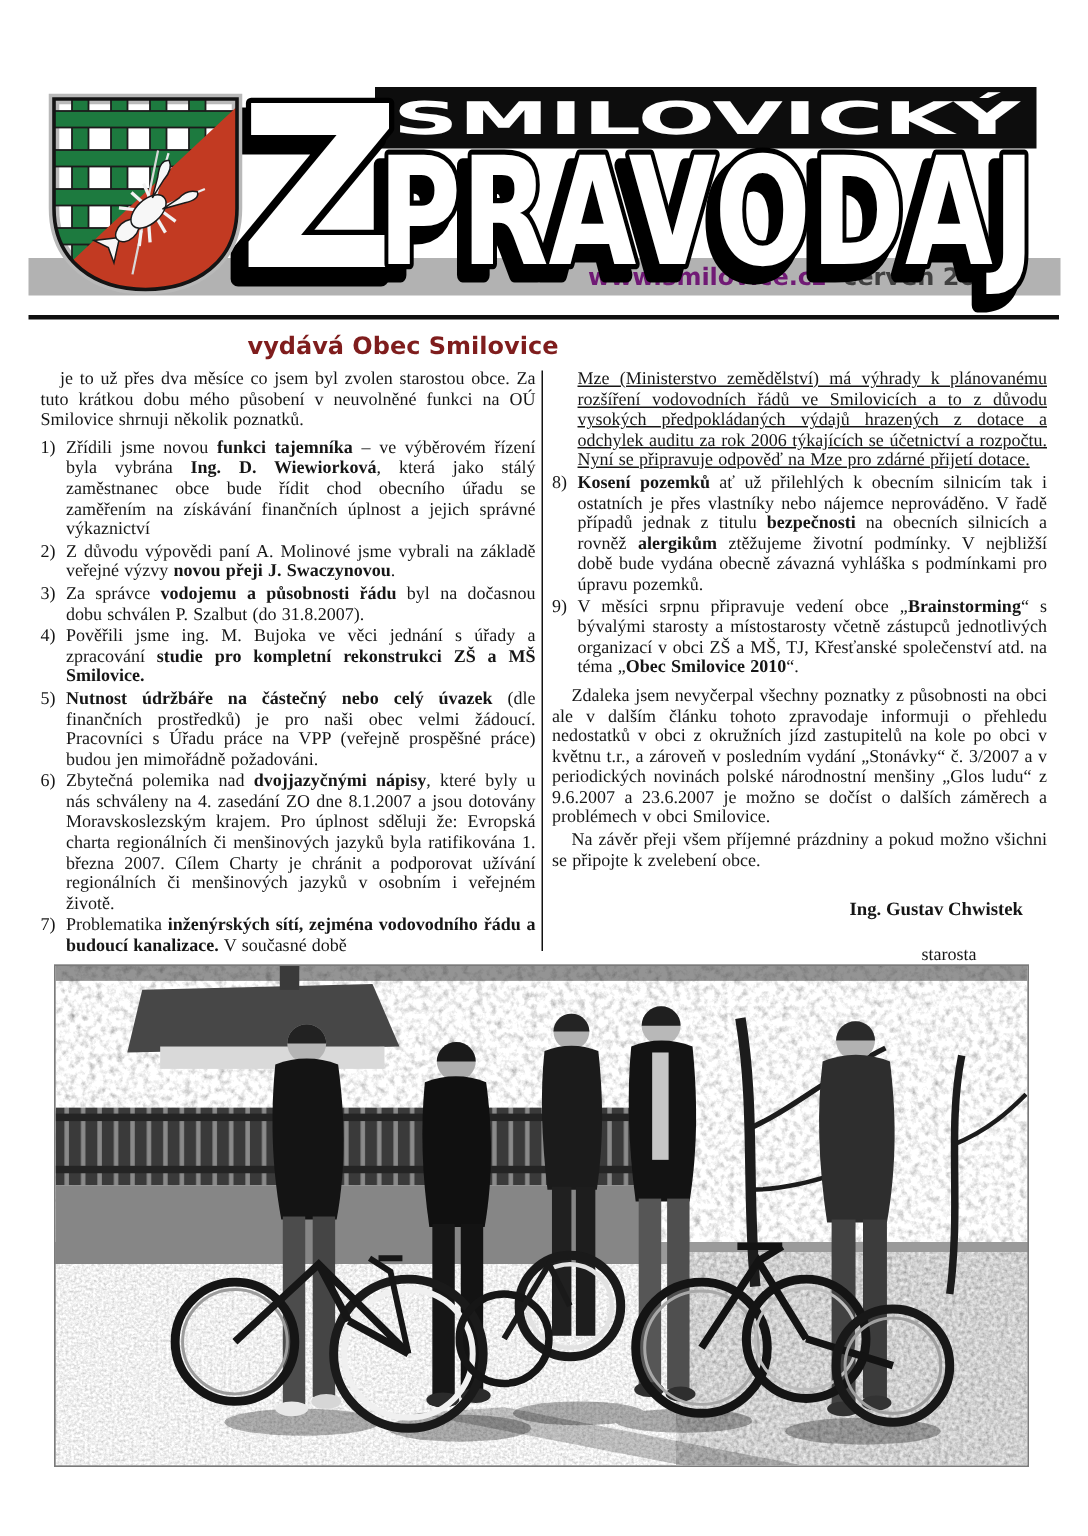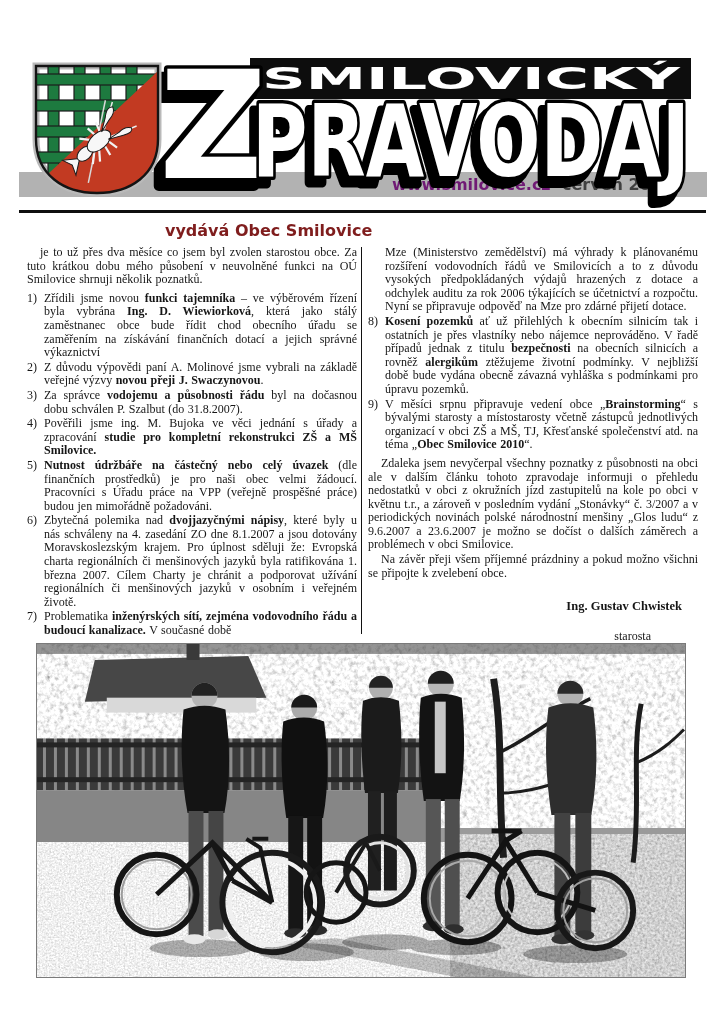--- a/index.html
+++ b/index.html
@@ -26,21 +26,21 @@
   .sh{fill:#000;stroke:#000;stroke-width:10px;}
 
   
   .col{position:absolute;top:246px;width:330px;font-size:12px;line-height:13.6px;
        text-align:justify;word-spacing:0.5px;}
   .col-left{left:27px;}
   .col-right{left:368px;}
   .divider{position:absolute;left:361px;top:247px;width:1px;height:387px;background:#111;}
   .para{margin:0 0 1px 0;}
   .para.indent{text-indent:13px;}
-  .para.cont{padding-left:17px;}
+  .para.cont{padding-left:17px;text-decoration:underline;}
   .para.hang{position:relative;padding-left:17px;}
   .para.hang .num{position:absolute;left:0;top:0;}
   .para.gap{margin-top:5px;}
   .b{font-weight:bold;}
   .sig{position:absolute;left:368px;top:599px;width:330px;}
   .sig-name{font-weight:bold;font-size:12.5px;text-align:right;padding-right:16px;}
   .sig-role{font-size:12px;text-align:right;padding-right:47px;margin-top:15px;}
 
   
   .photo{position:absolute;left:36px;top:643px;width:650px;height:335px;margin:0;
@@ -107,21 +107,21 @@
           <path d="M8,-5 L20,-13 Q29,-21 33,-16 Q31,-10 22,-9 Z"></path>
           <path d="M8,5 L22,12 Q31,17 33,12 Q29,6 21,7 Z"></path>
         </g>
       </g>
       <path d="M3,3 L125,3 L125,76 C125,112 97,130 64,130 C31,130 3,112 3,76 Z" fill="none" stroke="#141414" stroke-width="2.4"></path>
     </g>
   </svg>
 
   <div class="col col-left">
       <div class="para indent"><span>je to už přes dva měsíce co jsem byl zvolen starostou obce. Za tuto krátkou dobu mého působení v neuvolněné funkci na OÚ Smilovice shrnuji několik poznatků.</span></div>
-      <div class="para hang gap"><span class="num">1)</span><span>Zřídili jsme novou </span><span class="b">funkci tajemníka</span><span> – ve výběrovém řízení byla vybrána </span><span class="b">Ing. D. Wiewiorková</span><span>, která jako stálý zaměstnanec obce bude řídit chod obecního úřadu se zaměřením na získávání finančních dotací a jejich správné výkaznictví</span></div>
+      <div class="para hang gap"><span class="num">1)</span><span>Zřídili jsme novou </span><span class="b">funkci tajemníka</span><span> – ve výběrovém řízení byla vybrána </span><span class="b">Ing. D. Wiewiorková</span><span>, která jako stálý zaměstnanec obce bude řídit chod obecního úřadu se zaměřením na získávání finančních úplnost a jejich správné výkaznictví</span></div>
       <div class="para hang"><span class="num">2)</span><span>Z důvodu výpovědi paní A. Molinové jsme vybrali na základě veřejné výzvy </span><span class="b">novou přeji J. Swaczynovou</span><span>.</span></div>
       <div class="para hang"><span class="num">3)</span><span>Za správce </span><span class="b">vodojemu a působnosti řádu</span><span> byl na dočasnou dobu schválen P. Szalbut (do 31.8.2007).</span></div>
       <div class="para hang"><span class="num">4)</span><span>Pověřili jsme ing. M. Bujoka ve věci jednání s úřady a zpracování </span><span class="b">studie pro kompletní rekonstrukci ZŠ a MŠ Smilovice.</span></div>
       <div class="para hang"><span class="num">5)</span><span class="b">Nutnost údržbáře na částečný nebo celý úvazek</span><span> (dle finančních prostředků) je pro naši obec velmi žádoucí. Pracovníci s Úřadu práce na VPP (veřejně prospěšné práce) budou jen mimořádně požadováni.</span></div>
       <div class="para hang"><span class="num">6)</span><span>Zbytečná polemika nad </span><span class="b">dvojjazyčnými nápisy</span><span>, které byly u nás schváleny na 4. zasedání ZO dne 8.1.2007 a jsou dotovány Moravskoslezským krajem. Pro úplnost sděluji že: Evropská charta regionálních či menšinových jazyků byla ratifikována 1. března 2007. Cílem Charty je chránit a podporovat užívání regionálních či menšinových jazyků v osobním i veřejném životě.</span></div>
       <div class="para hang"><span class="num">7)</span><span>Problematika </span><span class="b">inženýrských sítí, zejména vodovodního řádu a budoucí kanalizace.</span><span> V současné době</span></div>
     </div>
   <div class="divider"></div>
   <div class="col col-right">
       <div class="para cont"><span>Mze (Ministerstvo zemědělství) má výhrady k plánovanému rozšíření vodovodních řádů ve Smilovicích a to z důvodu vysokých předpokládaných výdajů hrazených z dotace a odchylek auditu za rok 2006 týkajících se účetnictví a rozpočtu. Nyní se připravuje odpověď na Mze pro zdárné přijetí dotace.</span></div>

